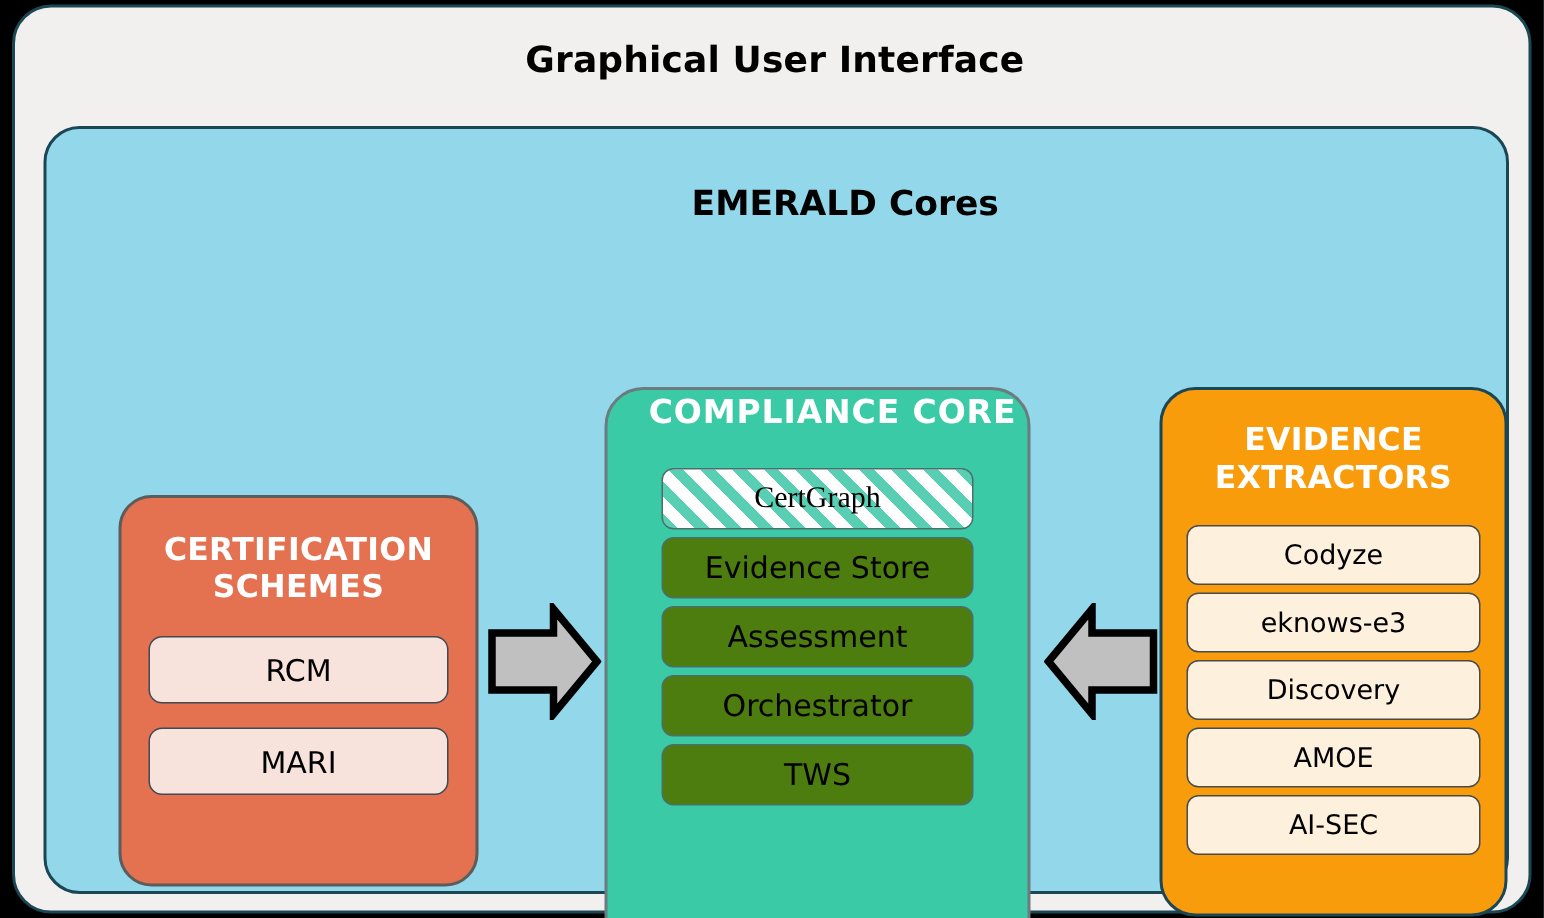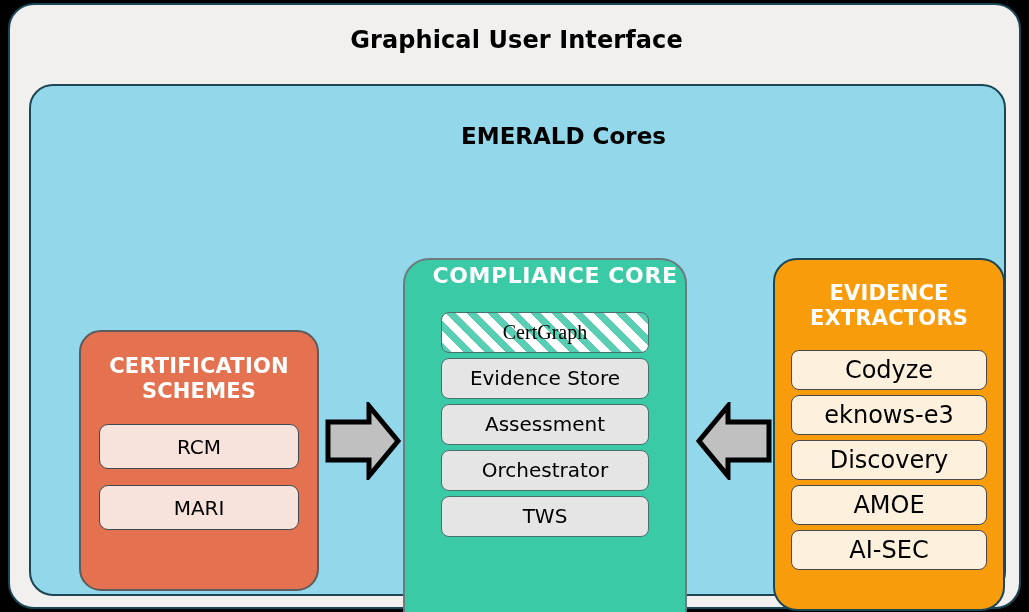--- a/index.html
+++ b/index.html
@@ -135,21 +135,21 @@
     padding-left: 20px;
   }
   .core-items {
     margin: 23px 36px 0 36px;
   }
   .item-core {
     position: relative;
     box-sizing: border-box;
     height: 41px;
     margin-bottom: 5px;
-    background: #e5e5e5;
+    background: #4d7c0f;
     border: 1px solid #4b6f6d;
     border-radius: 8px;
     display: flex;
     align-items: center;
     justify-content: center;
     font-size: 20px;
     color: #000000;
   }
   
   .item-core.hatched {
@@ -187,21 +187,21 @@
   .item-evid {
     box-sizing: border-box;
     height: 40px;
     margin-bottom: 5px;
     background: #fdf0dc;
     border: 1px solid #4a4a4a;
     border-radius: 8px;
     display: flex;
     align-items: center;
     justify-content: center;
-    font-size: 24px;
+    font-size: 18px;
     color: #000000;
   }
 
   
   .arrow {
     position: absolute;
   }
   .arrow-right { left: 294px; top: 316px; }
   .arrow-left  { left: 665px; top: 316px; }
 </style>

